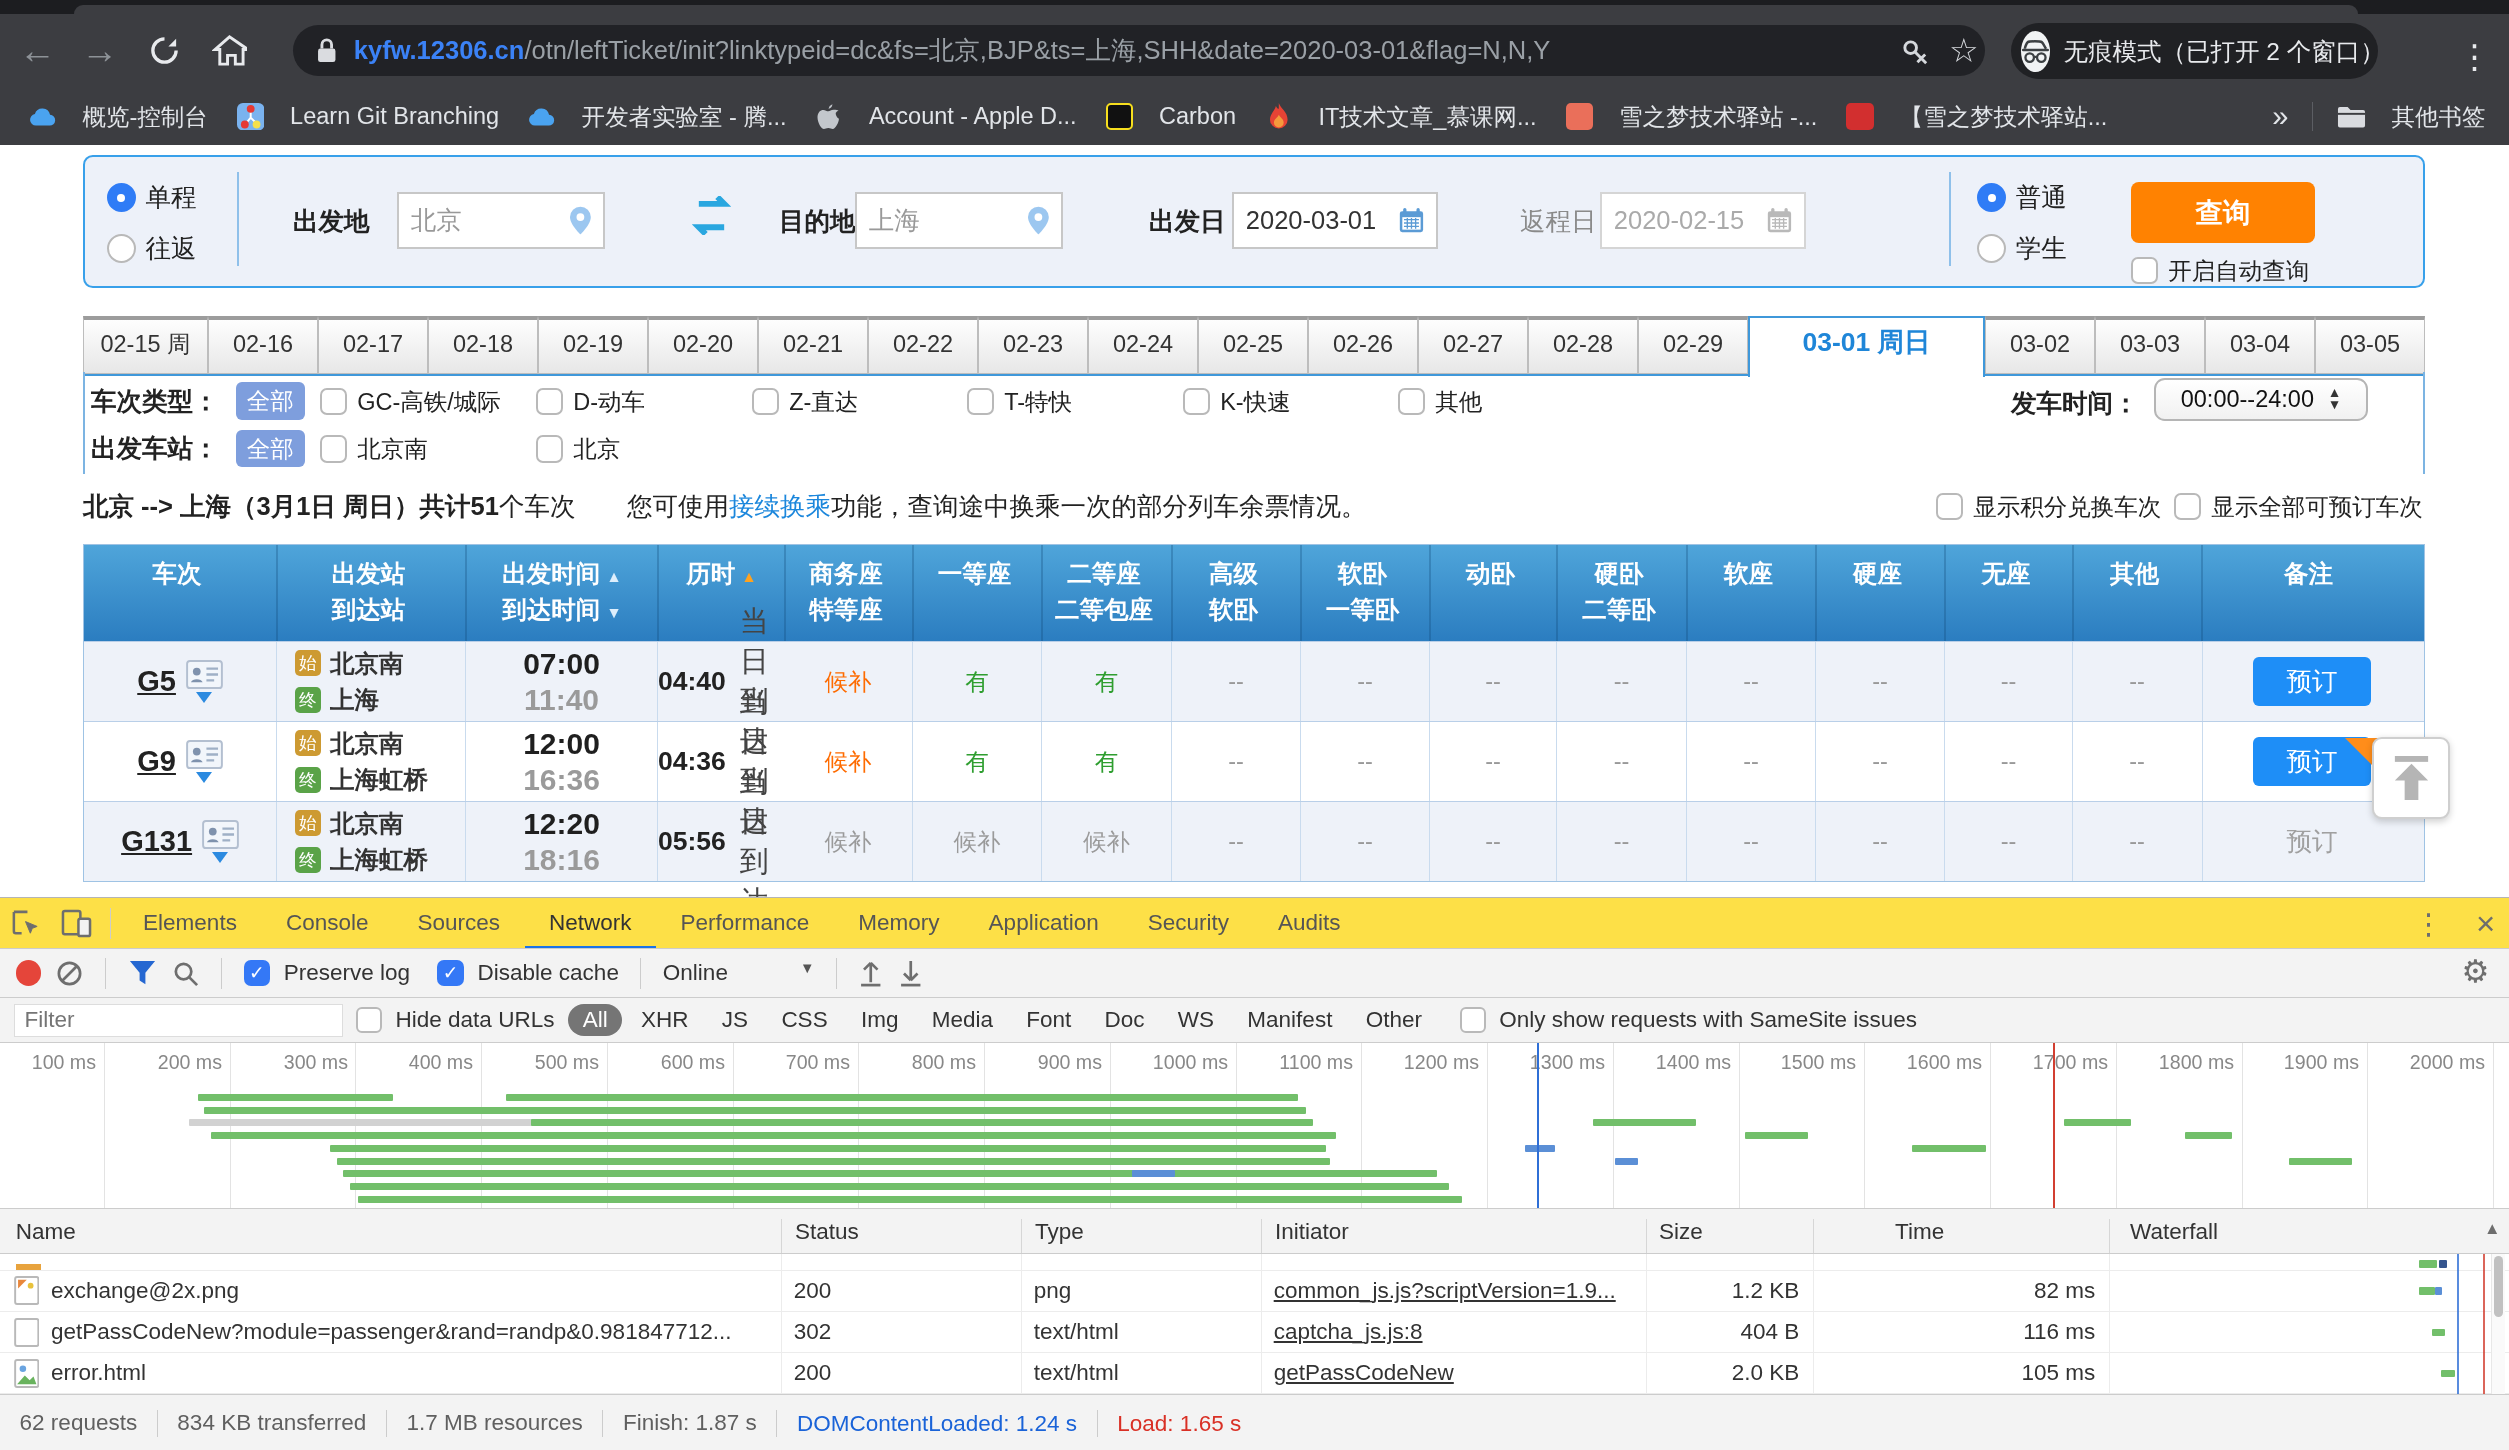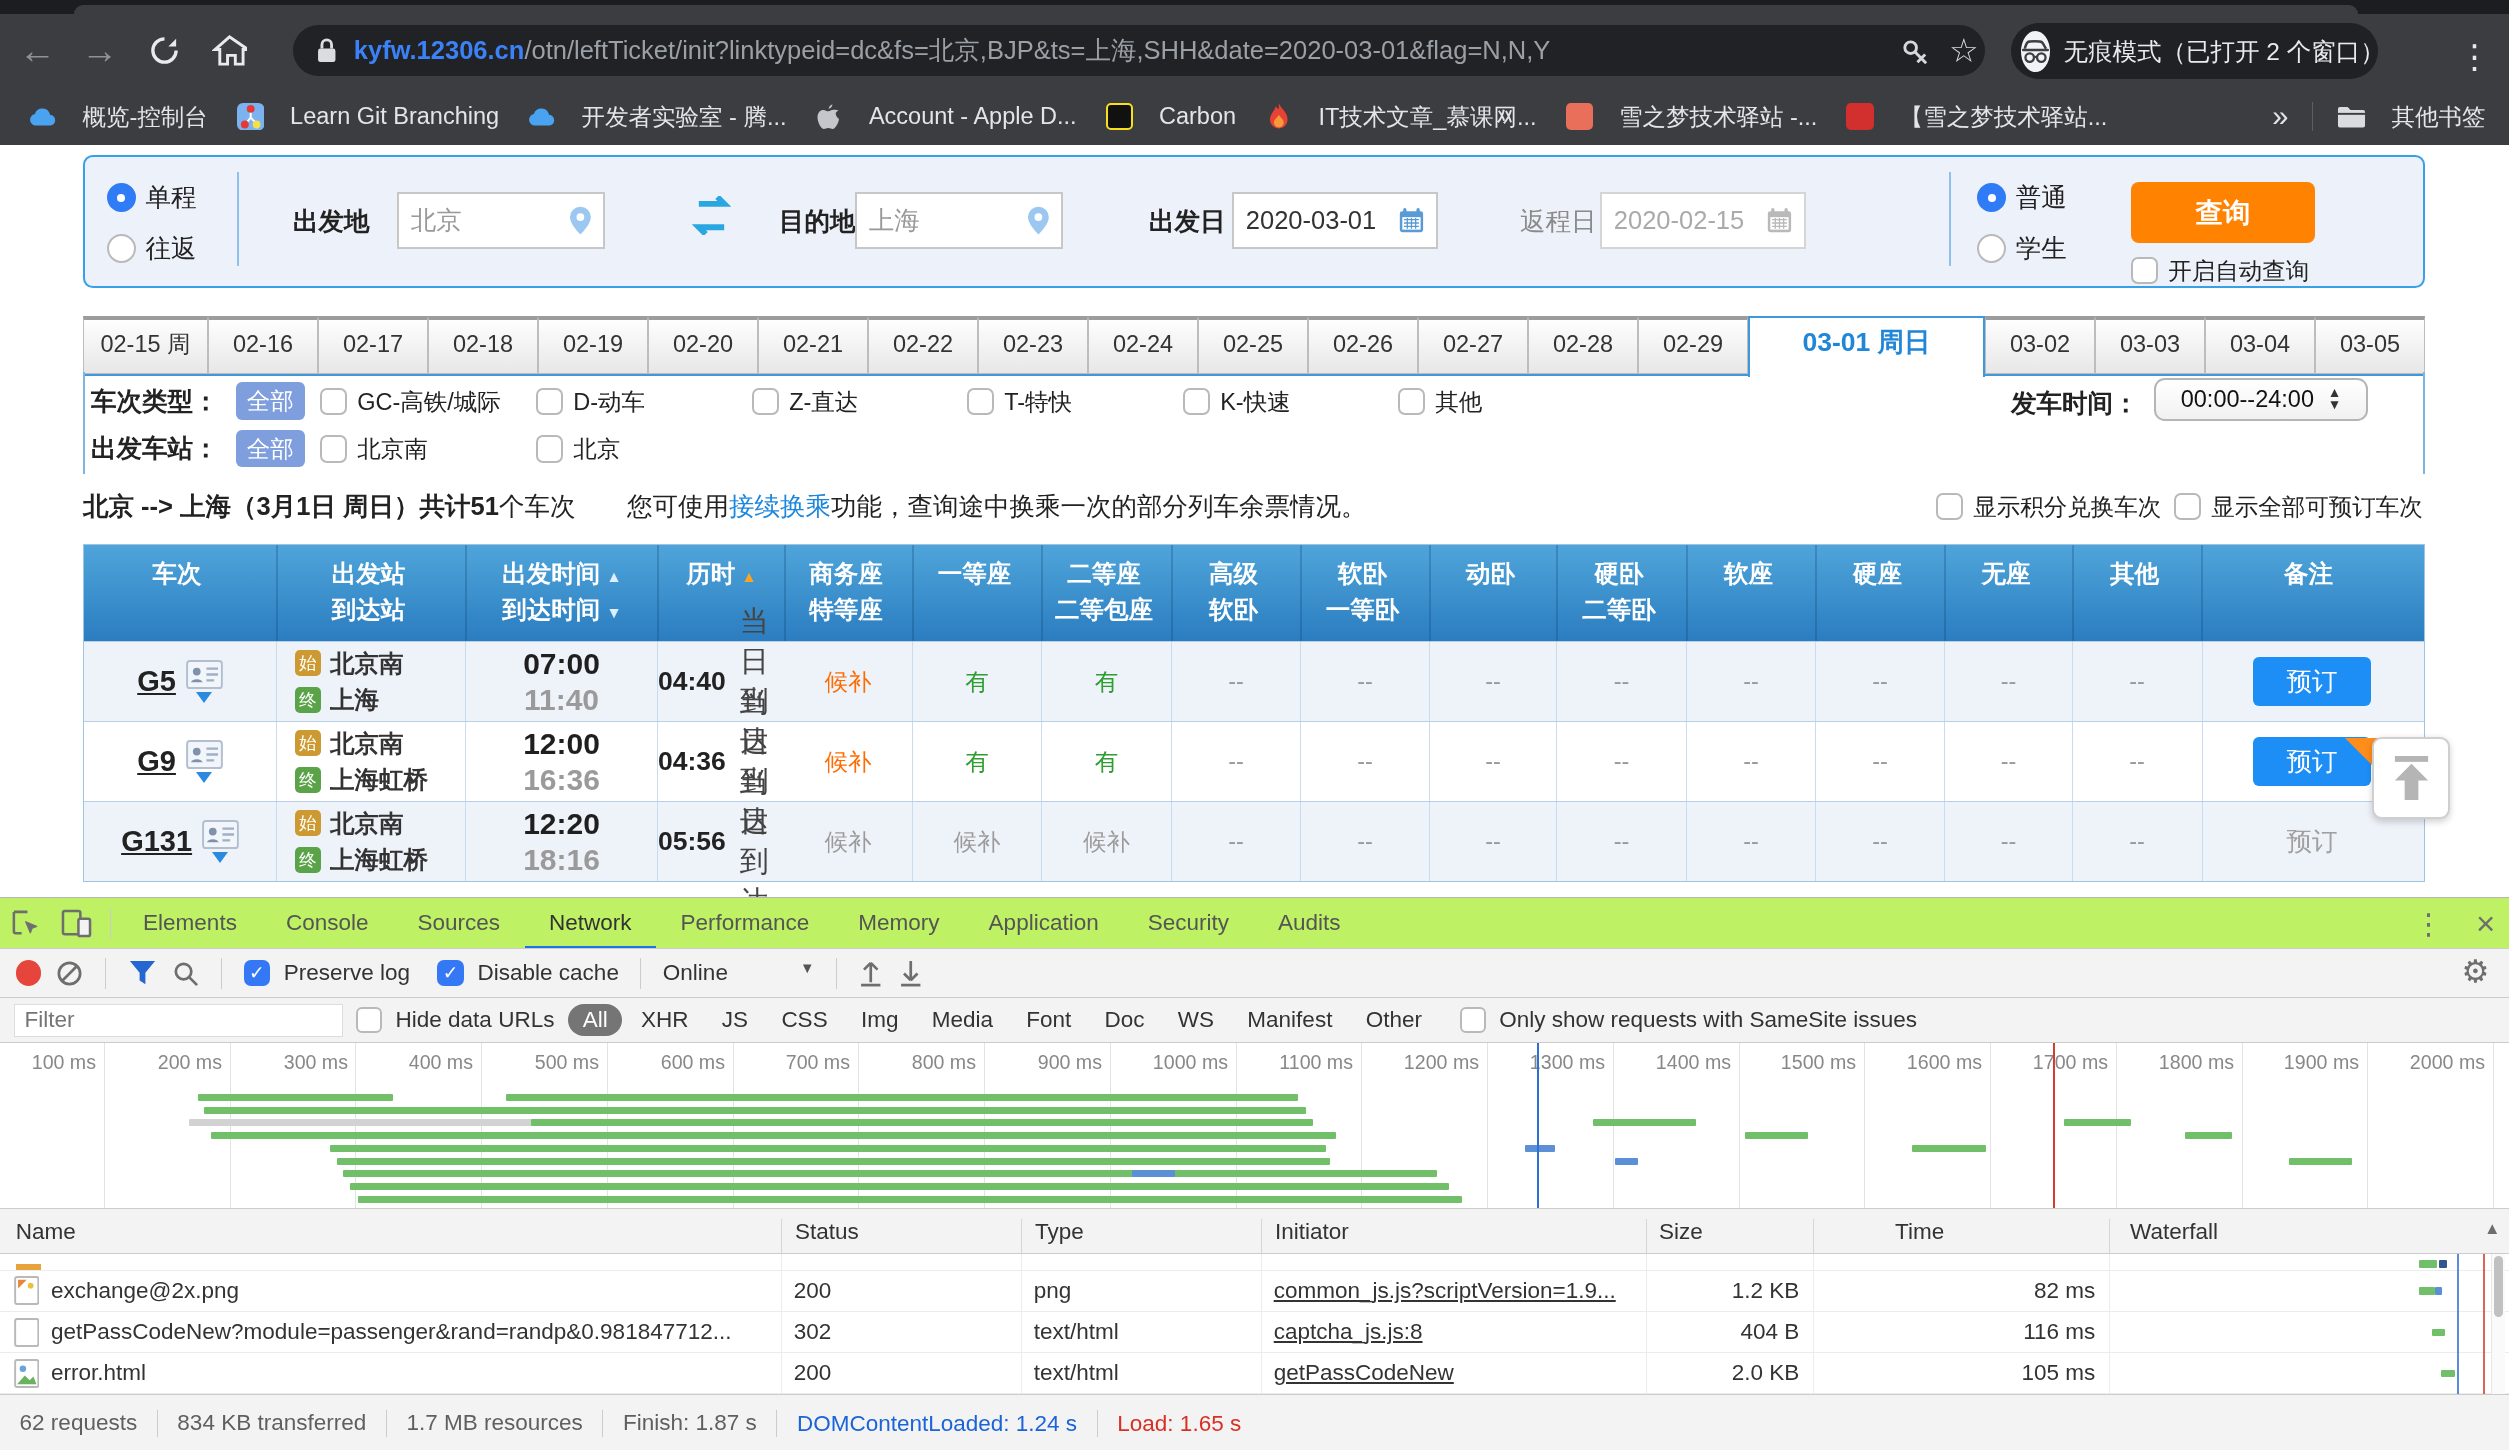--- a/index.html
+++ b/index.html
@@ -106,21 +106,21 @@
 .waitlist{color:#fe6b00}
 .waitlist-full{color:#9a9a9a}
 .avail{color:#2f9e30}
 .none{color:#999}
 .book-btn{width:118px;height:49px;background:#1e8ef7;border:none;border-radius:5.9px;color:#fff;font-size:25.5px;font-family:inherit;position:relative}
 .ribbon{position:absolute;right:0;top:0;width:0;height:0;border-left:39px solid transparent;border-top:39px solid #ff8d1a;border-radius:0 5.9px 0 0}
 .book-disabled{font-size:25.5px;color:#a0a0a0}
 #backtop{position:absolute;left:2372px;top:592px;width:78px;height:82px;background:#fff;border:2px solid #cfcfcf;border-radius:9.8px;box-shadow:0 2.9px 7.8px rgba(0,0,0,.18);display:flex;align-items:center;justify-content:center;z-index:5}
 
 #devtools{position:absolute;left:0;top:897px;width:2509px;height:554px;background:#fff;border-top:1px solid #b5b5b5;font-size:22.5px;color:#333}
-#dt-tabbar{position:absolute;left:0;top:0;width:2509px;height:51px;background:#bef264;border-bottom:1px solid #ccc;display:flex;align-items:center}
+#dt-tabbar{position:absolute;left:0;top:0;width:2509px;height:51px;background:#fde047;border-bottom:1px solid #ccc;display:flex;align-items:center}
 .dt-ic{width:51px;height:39px;display:flex;align-items:center;justify-content:center}
 .dt-sep{width:1px;height:31px;background:#ccc;margin:0 7.8px}
 .dt-tab{padding:0 24.5px;height:50px;line-height:50px;color:#555;white-space:nowrap}
 .dt-tab.active{color:#333;border-bottom:2.9px solid #1a73e8}
 #dt-tab-right{position:absolute;right:13.7px;top:0;height:51px;display:flex;align-items:center;gap:33px;color:#6e6e6e;font-size:29px}
 #dt-toolbar{position:absolute;left:0;top:51px;width:2509px;height:49px;background:#f3f3f3;border-bottom:1px solid #ccc;display:flex;align-items:center;gap:13.7px;padding:0 15.7px}
 .recdot{width:25.5px;height:25.5px;border-radius:50%;background:#e5453a}
 .macck{width:26.5px;height:26.5px;border-radius:6.9px;background:#3478f6;color:#fff;display:flex;align-items:center;justify-content:center;font-size:18.6px}
 .tb-label{color:#333;white-space:nowrap}
 .dd{display:flex;align-items:flex-start;gap:13px;color:#333}

